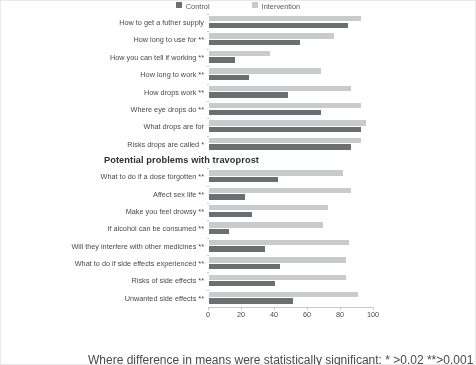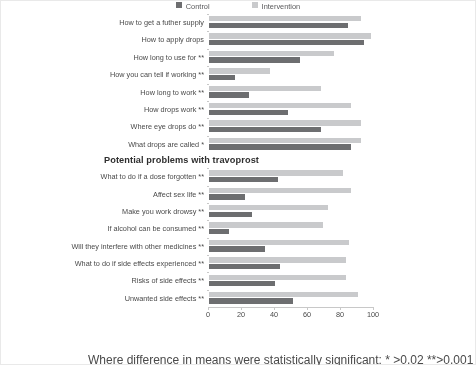--- a/index.html
+++ b/index.html
@@ -128,28 +128,20 @@
     <div class="rows">
       <div class="row">
         <div class="cat">How to get a futher supply</div>
         <div class="bars">
           <span class="tickmark"></span>
           <div class="bar intervention" style="width: 151.8px; background: rgb(201, 202, 204);"></div>
           <div class="bar control" style="width: 138.6px; background: rgb(109, 110, 112);"></div>
         </div>
       </div>
       <div class="row">
-        <div class="cat">How to apply  drops</div>
-        <div class="bars">
-          <span class="tickmark"></span>
-          <div class="bar intervention" style="width: 161.7px; background: rgb(201, 202, 204);"></div>
-          <div class="bar control" style="width: 155.1px; background: rgb(109, 110, 112);"></div>
-        </div>
-      </div>
-      <div class="row">
         <div class="cat">How long to use  for **</div>
         <div class="bars">
           <span class="tickmark"></span>
           <div class="bar intervention" style="width: 125.4px; background: rgb(201, 202, 204);"></div>
           <div class="bar control" style="width: 90.75px; background: rgb(109, 110, 112);"></div>
         </div>
       </div>
       <div class="row">
         <div class="cat">How you can tell if  working **</div>
         <div class="bars">
@@ -176,21 +168,29 @@
       </div>
       <div class="row">
         <div class="cat">Where eye drops do **</div>
         <div class="bars">
           <span class="tickmark"></span>
           <div class="bar intervention" style="width: 151.8px; background: rgb(201, 202, 204);"></div>
           <div class="bar control" style="width: 112.2px; background: rgb(109, 110, 112);"></div>
         </div>
       </div>
       <div class="row">
-        <div class="cat">What  drops are called *</div>
+        <div class="cat">What drops are for</div>
+        <div class="bars">
+          <span class="tickmark"></span>
+          <div class="bar intervention" style="width: 156.75px; background: rgb(201, 202, 204);"></div>
+          <div class="bar control" style="width: 151.8px; background: rgb(109, 110, 112);"></div>
+        </div>
+      </div>
+      <div class="row">
+        <div class="cat">Risks  drops are called *</div>
         <div class="bars">
           <span class="tickmark"></span>
           <div class="bar intervention" style="width: 151.8px; background: rgb(201, 202, 204);"></div>
           <div class="bar control" style="width: 141.9px; background: rgb(109, 110, 112);"></div>
         </div>
       </div>
     </div>
     <div class="sec-title">Potential problems with travoprost</div>
     <div class="rows">
       <div class="row">
@@ -203,21 +203,21 @@
       </div>
       <div class="row">
         <div class="cat">Affect sex life **</div>
         <div class="bars">
           <span class="tickmark"></span>
           <div class="bar intervention" style="width: 141.9px; background: rgb(201, 202, 204);"></div>
           <div class="bar control" style="width: 36.3px; background: rgb(109, 110, 112);"></div>
         </div>
       </div>
       <div class="row">
-        <div class="cat">Make you work drowsy **</div>
+        <div class="cat">Make you feel drowsy **</div>
         <div class="bars">
           <span class="tickmark"></span>
           <div class="bar intervention" style="width: 118.8px; background: rgb(201, 202, 204);"></div>
           <div class="bar control" style="width: 42.9px; background: rgb(109, 110, 112);"></div>
         </div>
       </div>
       <div class="row">
         <div class="cat">If alcohol can be consumed **</div>
         <div class="bars">
           <span class="tickmark"></span>

